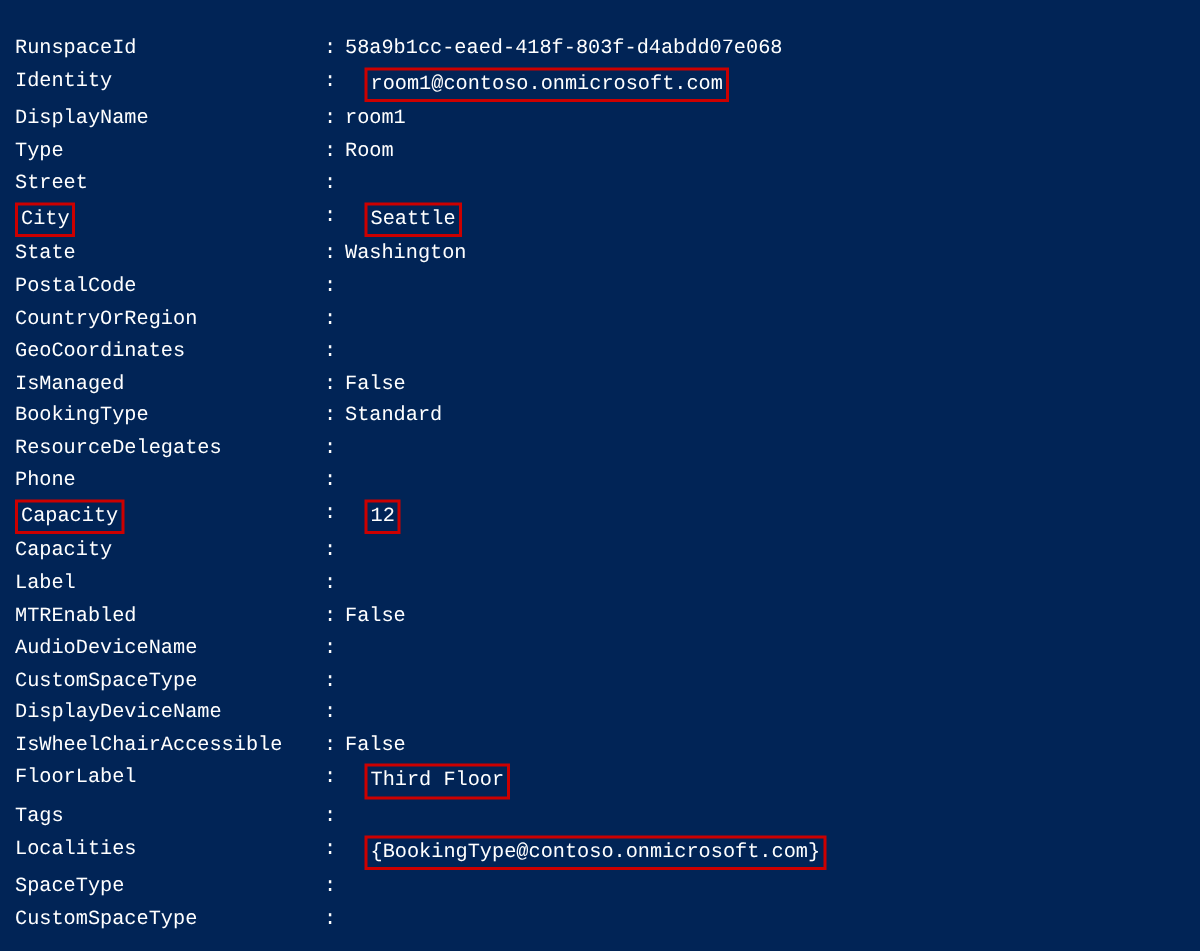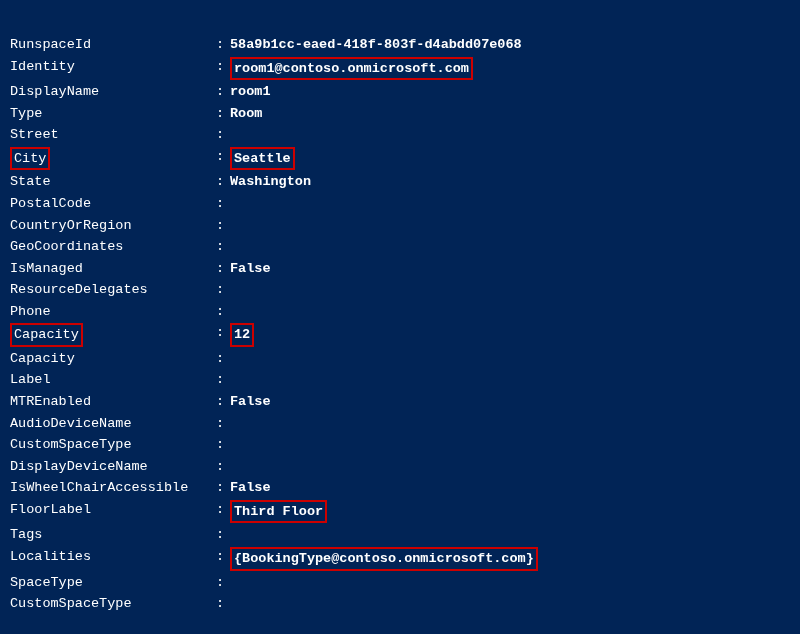--- a/index.html
+++ b/index.html
@@ -8,21 +8,21 @@
       height: 634px;
       background-color: #012456;
       font-family: 'Courier New', Courier, monospace;
       font-size: 13.5px;
       color: #ffffff;
       overflow: hidden;
     }
     .terminal {
       width: 100%;
       height: 100%;
-      padding: 24px 10px;
+      padding: 12px 10px;
       position: relative;
     }
     .command-line {
       color: #ffff00;
       margin-bottom: 10px;
       font-size: 13.5px;
     }
     .properties-table {
       width: 100%;
       border-collapse: collapse;
@@ -40,27 +40,27 @@
       padding-right: 4px;
     }
     .prop-colon {
       width: 20px;
       color: #ffffff;
       text-align: center;
     }
     .prop-value {
       color: #ffffff;
       padding-left: 4px;
-      font-weight: bold;
     }
     
     .highlight-box {
       display: inline-block;
       border: 2px solid #cc0000;
       padding: 0 2px;
+      margin-left: 13px;
     }
     .highlight-row-name {
       border: 2px solid #cc0000;
       padding: 0 2px;
       display: inline-block;
     }
   </style>
 </head>
 <body>
 
@@ -117,20 +117,25 @@
           <td class="prop-name">GeoCoordinates</td>
           <td class="prop-colon">:</td>
           <td class="prop-value"></td>
         </tr>
         <tr>
           <td class="prop-name">IsManaged</td>
           <td class="prop-colon">:</td>
           <td class="prop-value">False</td>
         </tr>
         <tr>
+          <td class="prop-name">BookingType</td>
+          <td class="prop-colon">:</td>
+          <td class="prop-value">Standard</td>
+        </tr>
+        <tr>
           <td class="prop-name">ResourceDelegates</td>
           <td class="prop-colon">:</td>
           <td class="prop-value"></td>
         </tr>
         <tr>
           <td class="prop-name">Phone</td>
           <td class="prop-colon">:</td>
           <td class="prop-value"></td>
         </tr>
         <tr>

